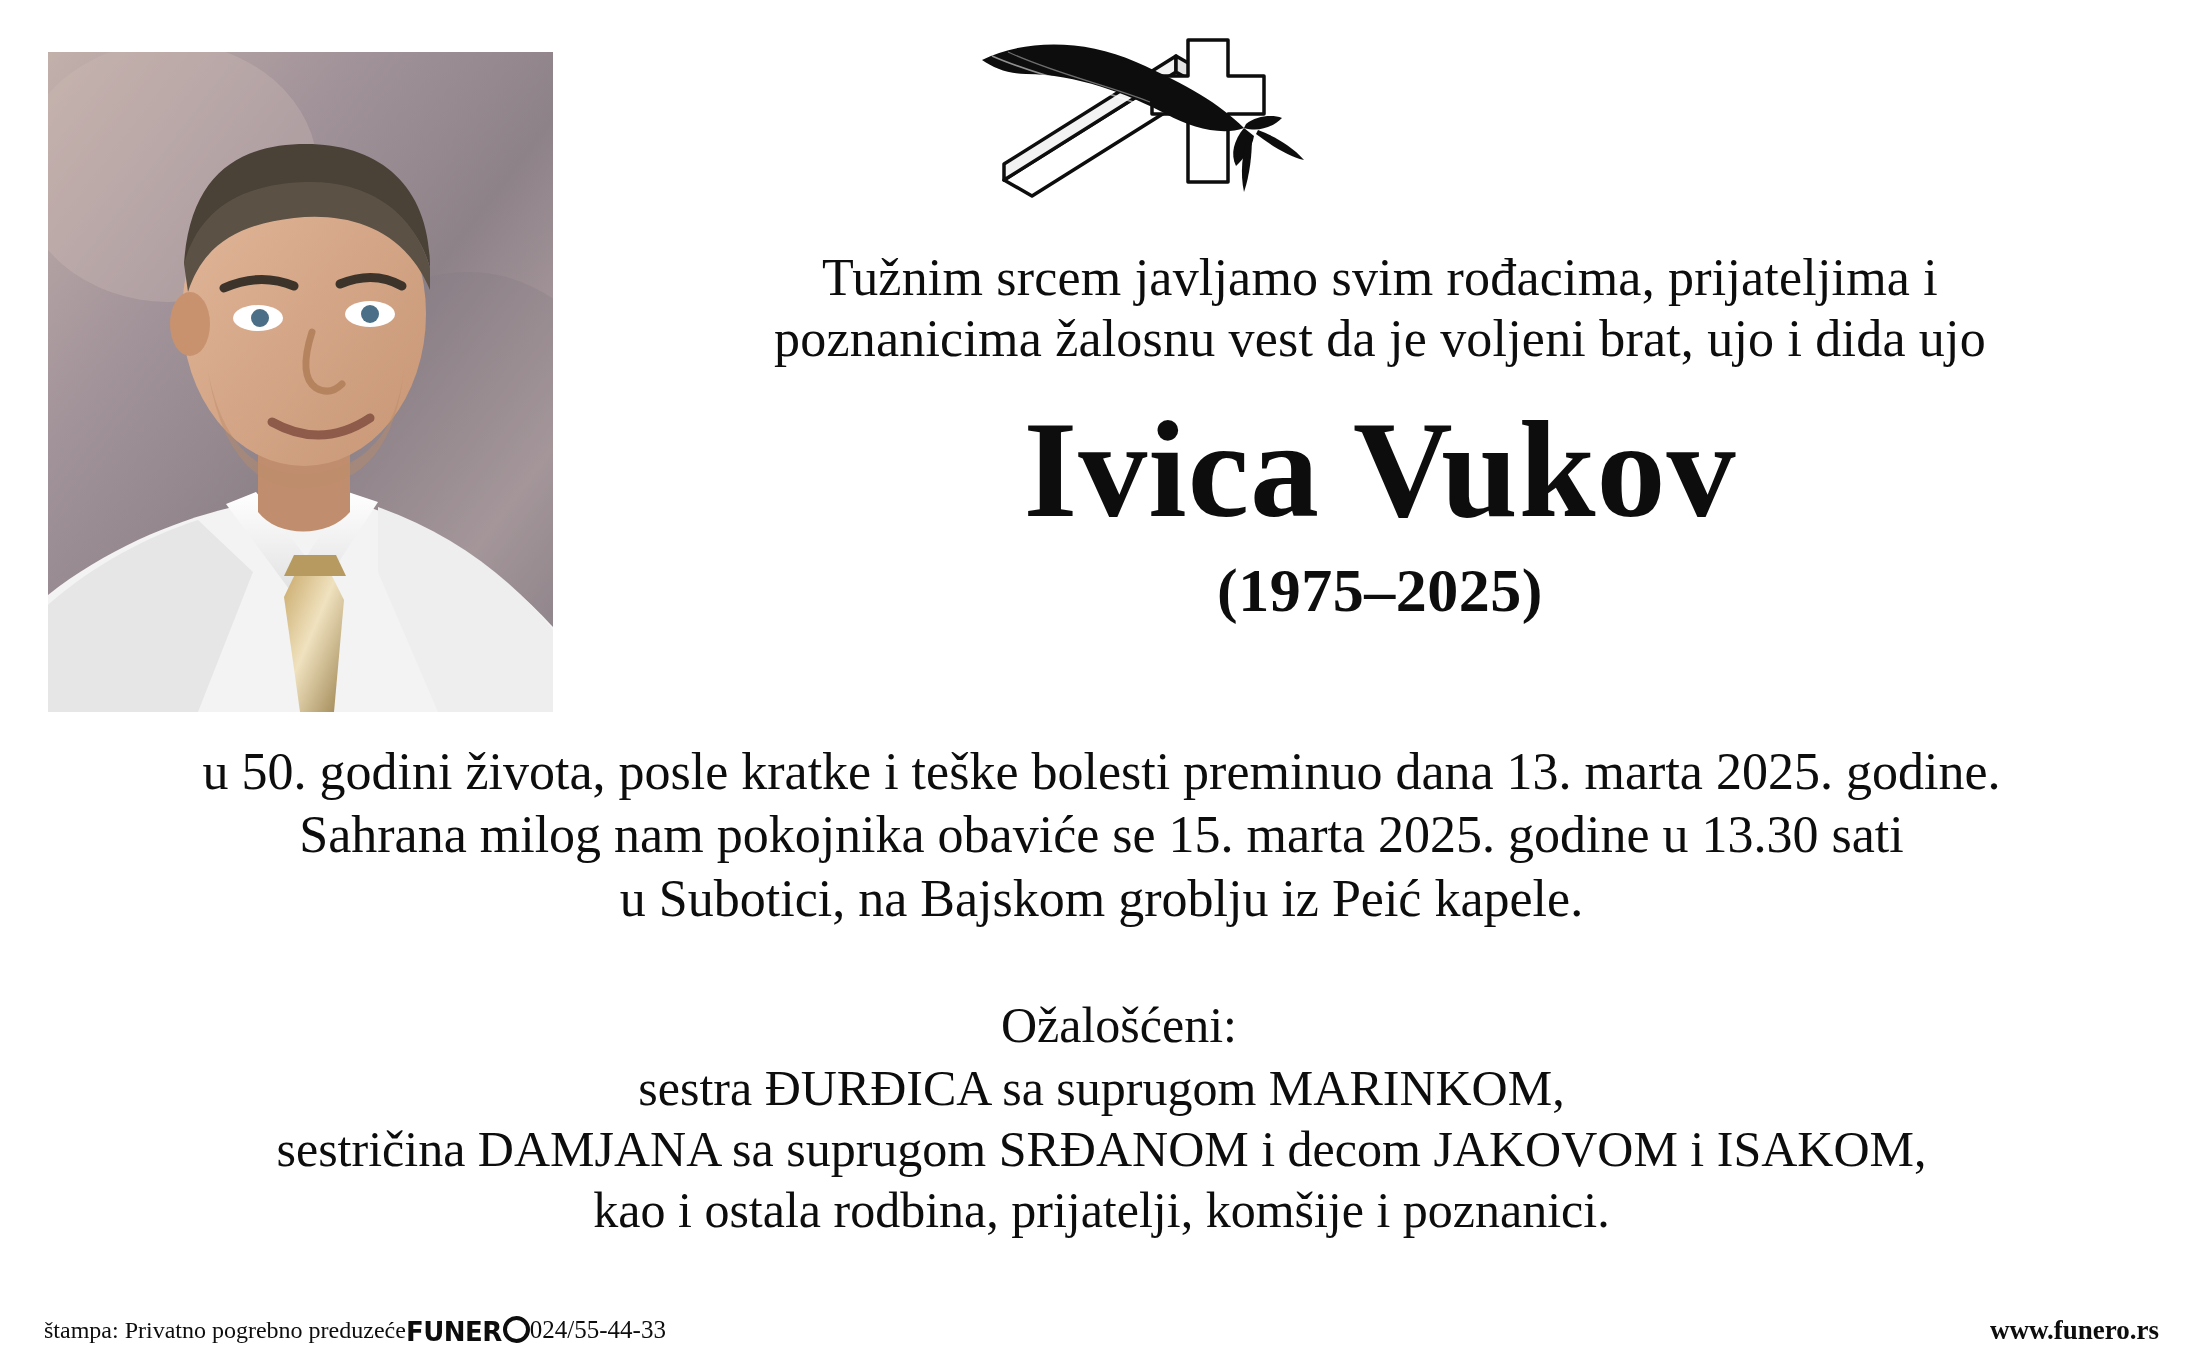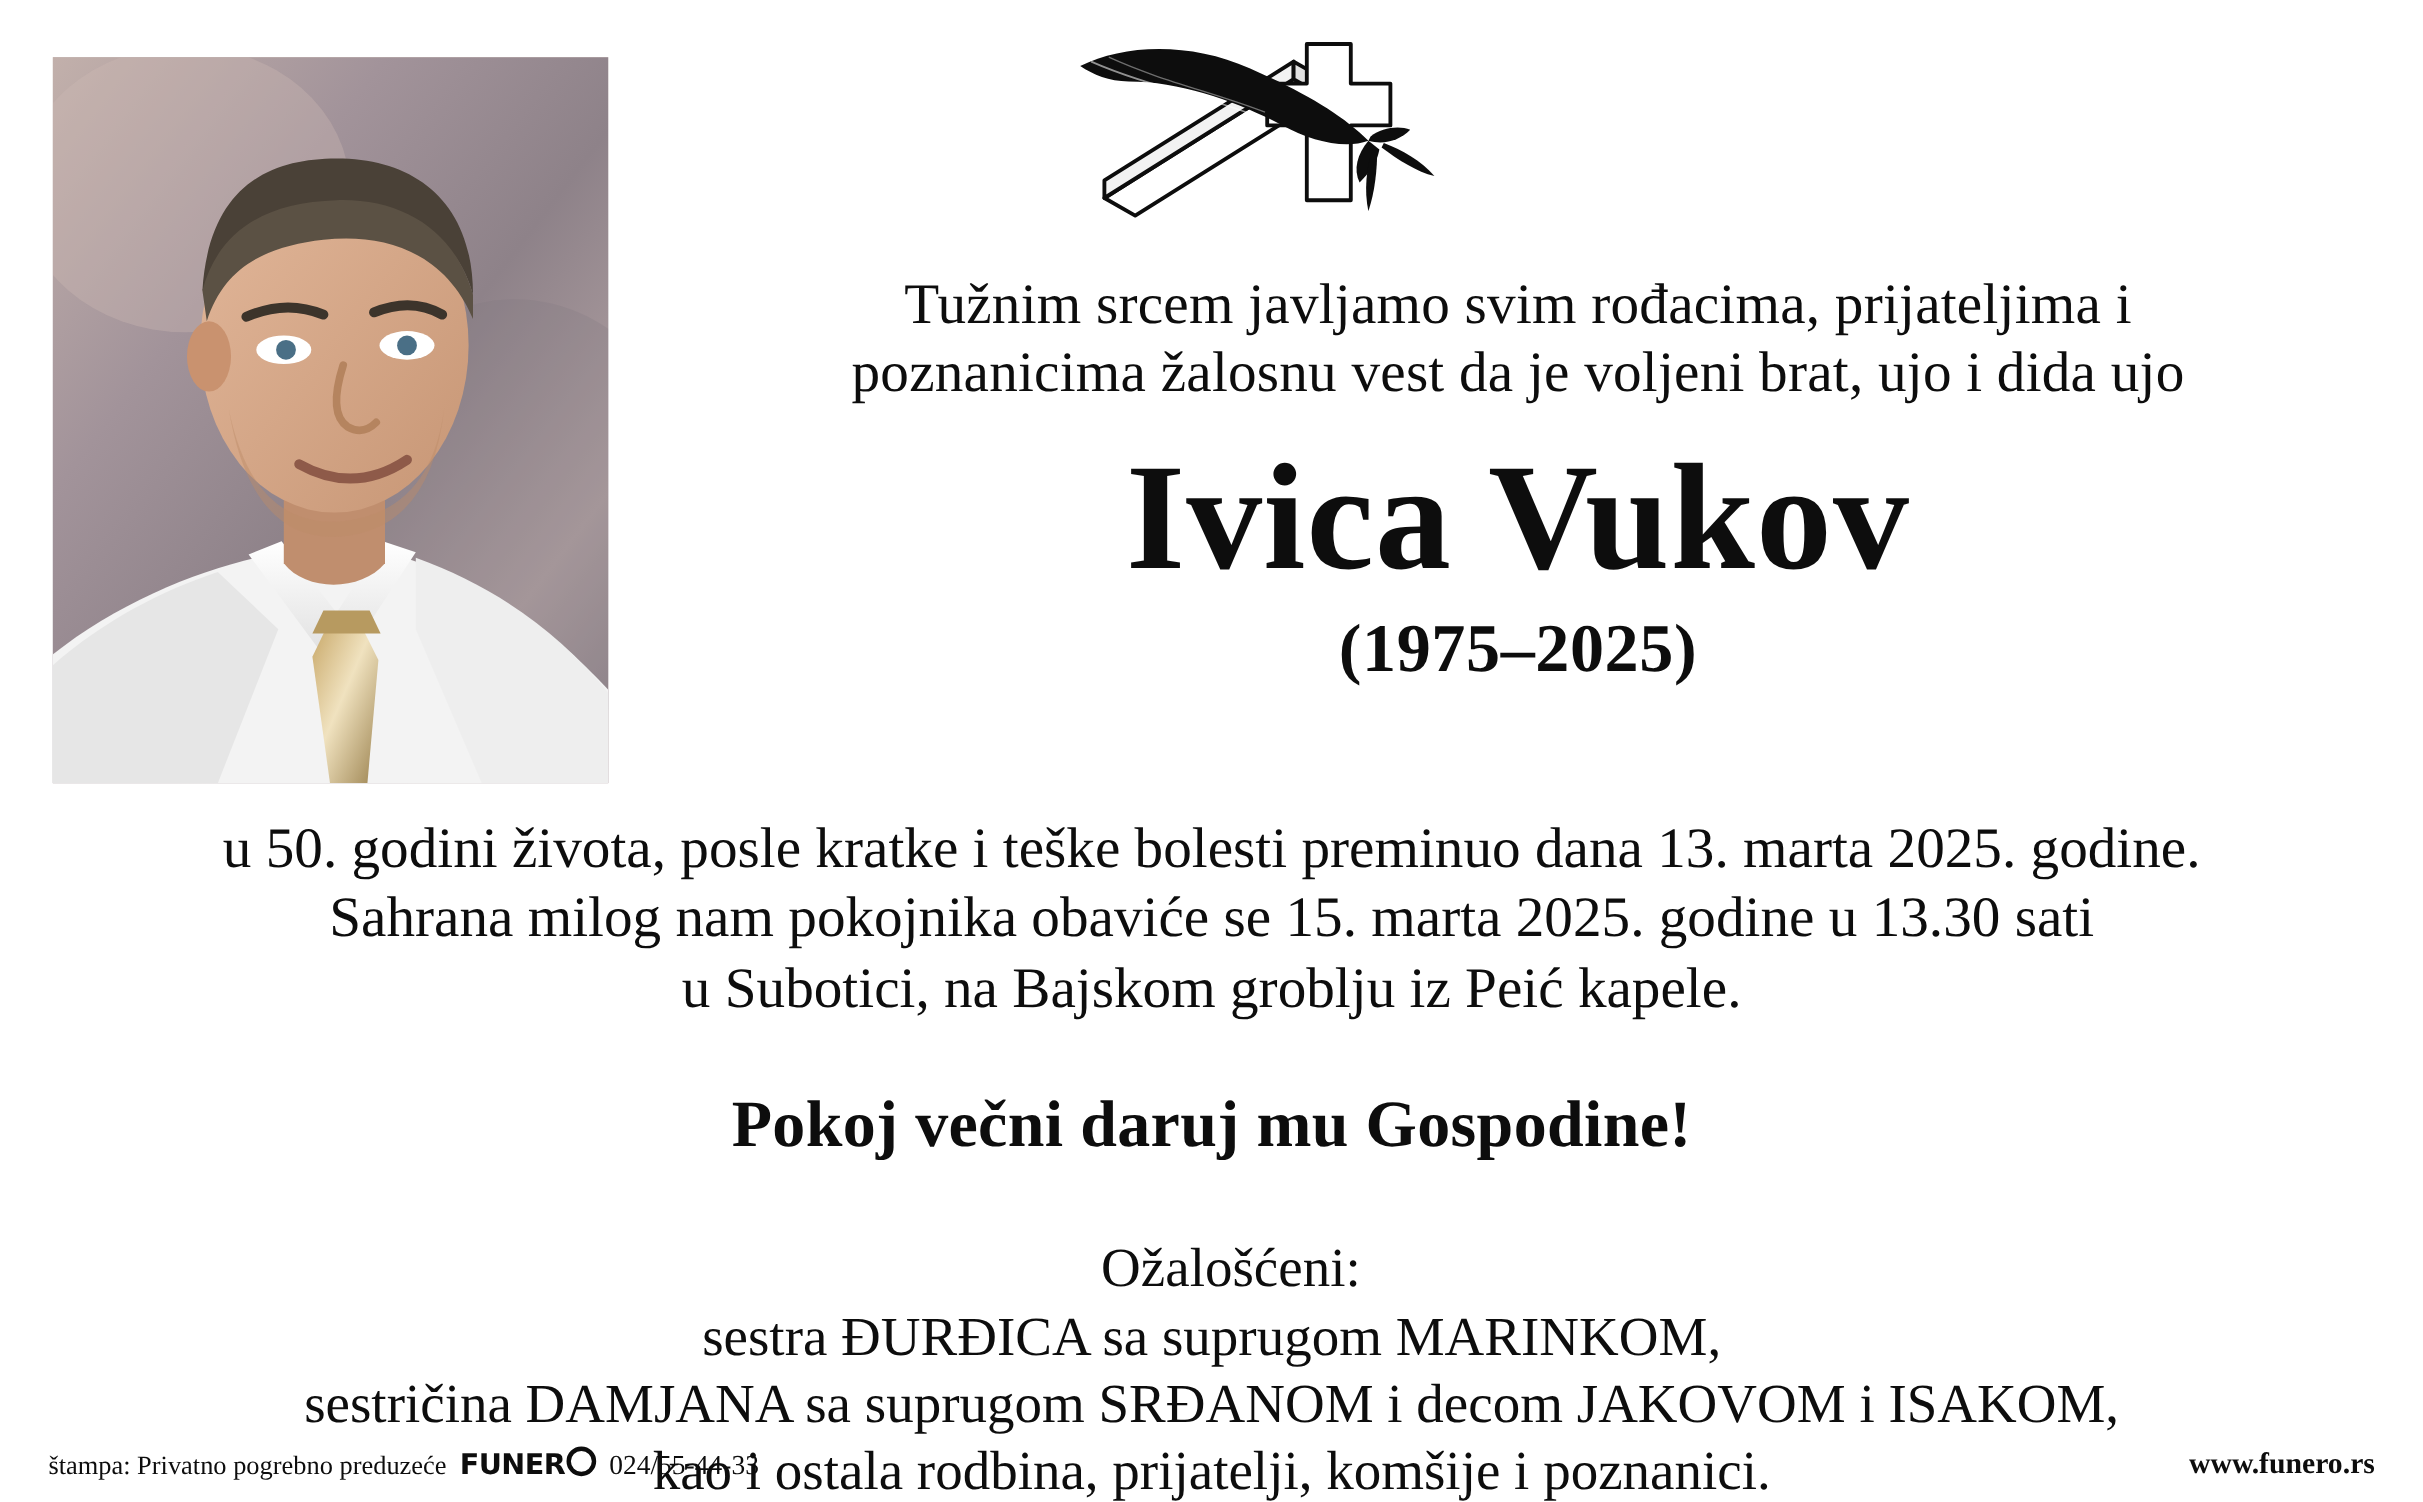--- a/index.html
+++ b/index.html
@@ -111,22 +111,21 @@
     height: 46px;
     padding: 0 44px;
     box-sizing: border-box;
     display: flex;
     align-items: center;
     justify-content: space-between;
     font-size: 24px;
   }
   .footer-left {
     display: flex;
-    align-items: flex-end;
-    gap: 12px;
+    align-items: center;
     white-space: nowrap;
   }
   .brand {
     font-family: "DejaVu Sans", sans-serif;
     font-weight: bold;
     font-size: 26px;
     letter-spacing: -0.5px;
   }
   .brand .ring {
     display: inline-block;
@@ -244,21 +243,20 @@
     <div class="name">Ivica Vukov</div>
     <div class="years">(1975–2025)</div>
   </div>
 
   <div class="lower">
     <div class="details">
       <div>u 50. godini života, posle kratke i teške bolesti preminuo dana 13. marta 2025. godine.</div>
       <div>Sahrana milog nam pokojnika obaviće se 15. marta 2025. godine u 13.30 sati</div>
       <div>u Subotici, na Bajskom groblju iz Peić kapele.</div>
     </div>
-    <div class="prayer">Pokoj večni daruj mu Gospodine!</div>
     <div class="mourners-title">Ožalošćeni:</div>
     <div class="mourners">
       <div>sestra ĐURĐICA sa suprugom MARINKOM,</div>
       <div>sestričina DAMJANA sa suprugom SRĐANOM i decom JAKOVOM i ISAKOM,</div>
       <div>kao i ostala rodbina, prijatelji, komšije i poznanici.</div>
     </div>
   </div>
 
   <div class="footer">
     <div class="footer-left">

